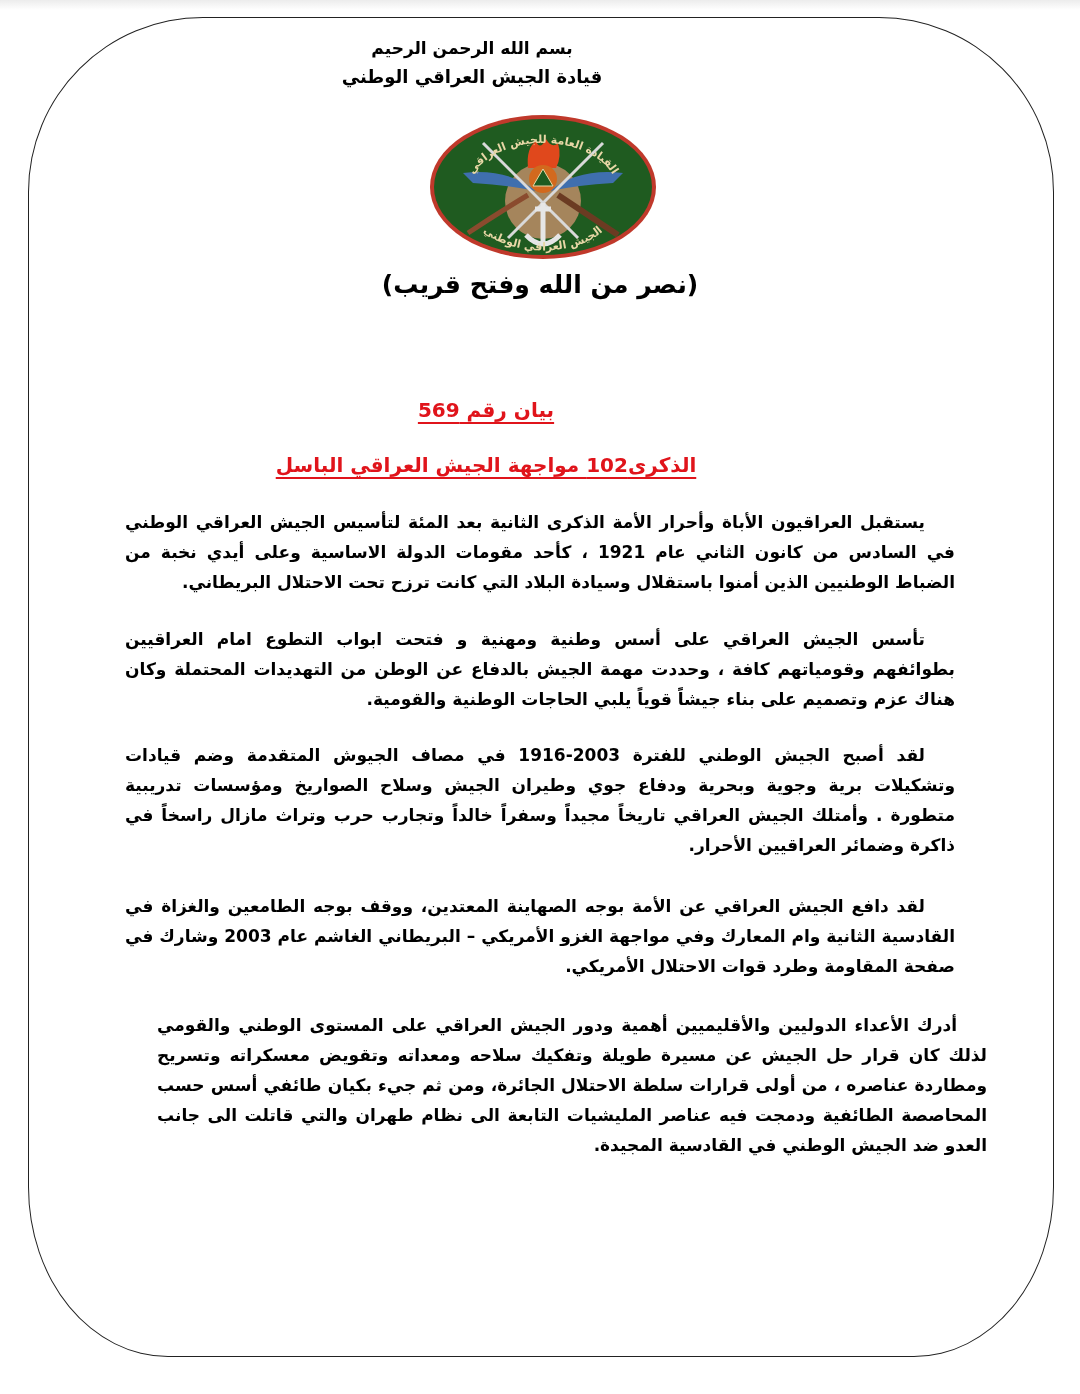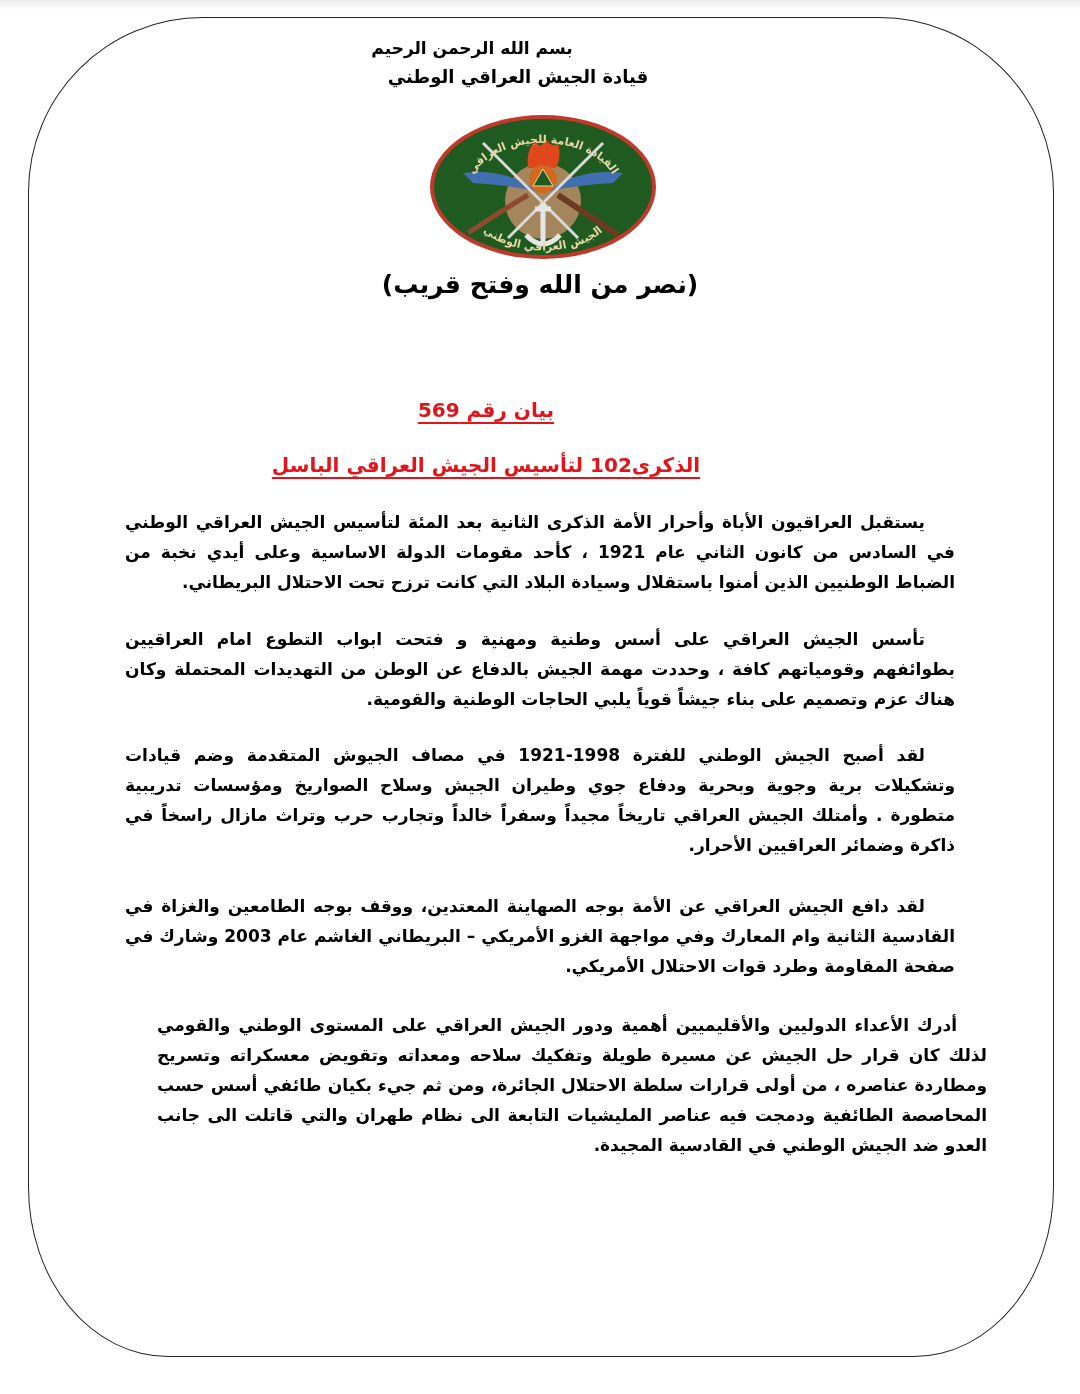--- a/index.html
+++ b/index.html
@@ -5,21 +5,21 @@
     html, body { margin: 0; padding: 0; background: #ffffff; }
     body { width: 1080px; height: 1394px; position: relative; overflow: hidden; font-family: "DejaVu Sans", "Liberation Sans", sans-serif; }
     .topbar { position: absolute; left: 0; top: 0; width: 1080px; height: 10px; background: linear-gradient(#ececec, #ffffff); }
     .frame {
       position: absolute; left: 28px; top: 17px; width: 1026px; height: 1340px;
       border: 1.5px solid #222; border-radius: 175px 175px 140px 140px / 175px 175px 170px 170px;
       box-sizing: border-box;
     }
     .header { position: absolute; left: 0; width: 944px; text-align: center; direction: rtl; }
     .basmala { top: 38px; font-size: 17px; font-weight: bold; color: #000; }
-    .org-name { top: 66px; font-size: 18px; font-weight: bold; color: #000; margin-left: 46px; }
+    .org-name { top: 66px; font-size: 18px; font-weight: bold; color: #000; }
     .logo { position: absolute; left: 428px; top: 113px; width: 230px; height: 148px; }
     .motto { position: absolute; left: 0; top: 270px; width: 1080px; text-align: center; direction: rtl; font-size: 25px; font-weight: bold; color: #000; }
     .title { position: absolute; left: 0; width: 972px; text-align: center; direction: rtl; color: #e0141b; font-weight: bold; }
     .title span { text-decoration: underline; text-decoration-thickness: 2px; text-underline-offset: 5px; }
     .statement-no { top: 398px; font-size: 20px; }
     .statement-title { top: 453px; font-size: 20px; }
     .body-text {
       position: absolute; left: 125px; width: 830px; direction: rtl; text-align: justify;
       font-size: 17px; font-weight: bold; line-height: 30px; color: #000;
     }
@@ -60,29 +60,29 @@
     <textPath href="#arcTop" startOffset="50%" text-anchor="middle">القيادة العامة للجيش العراقي</textPath>
   </text>
   <text font-size="11" font-weight="bold" fill="#e8d7a6" font-family="DejaVu Sans, sans-serif" direction="rtl">
     <textPath href="#arcBot" startOffset="50%" text-anchor="middle">الجيش العراقي الوطني</textPath>
   </text>
 </svg>
 
 <div class="motto">(نصر من الله وفتح قريب)</div>
 
 <div class="title statement-no"><span>بيان رقم 569</span></div>
-<div class="title statement-title"><span>الذكرى102 لتأسيس الجيش العراقي الباسل</span></div>
+<div class="title statement-title"><span>الذكرى102 مواجهة الجيش العراقي الباسل</span></div>
 
 <div class="body-text p1">
     <p>يستقبل العراقيون الأباة وأحرار الأمة الذكرى الثانية بعد المئة لتأسيس الجيش العراقي الوطني في السادس من كانون الثاني عام 1921 ، كأحد مقومات الدولة الاساسية وعلى أيدي نخبة من الضباط الوطنيين الذين أمنوا باستقلال وسيادة البلاد التي كانت ترزح تحت الاحتلال البريطاني.</p>
   </div>
 <div class="body-text p2">
     <p>تأسس الجيش العراقي على أسس وطنية ومهنية و فتحت ابواب التطوع امام العراقيين بطوائفهم وقومياتهم كافة ، وحددت مهمة الجيش بالدفاع عن الوطن من التهديدات المحتملة وكان هناك عزم وتصميم على بناء جيشاً قوياً يلبي الحاجات الوطنية والقومية.</p>
   </div>
 <div class="body-text p3">
-    <p>لقد أصبح الجيش الوطني للفترة 1998-1921 في مصاف الجيوش المتقدمة وضم قيادات وتشكيلات برية وجوية وبحرية ودفاع جوي وطيران الجيش وسلاح الصواريخ ومؤسسات تدريبية متطورة . وأمتلك الجيش العراقي تاريخاً مجيداً وسفراً خالداً وتجارب حرب وتراث مازال راسخاً في ذاكرة وضمائر العراقيين الأحرار.</p>
+    <p>لقد أصبح الجيش الوطني للفترة 2003-1916 في مصاف الجيوش المتقدمة وضم قيادات وتشكيلات برية وجوية وبحرية ودفاع جوي وطيران الجيش وسلاح الصواريخ ومؤسسات تدريبية متطورة . وأمتلك الجيش العراقي تاريخاً مجيداً وسفراً خالداً وتجارب حرب وتراث مازال راسخاً في ذاكرة وضمائر العراقيين الأحرار.</p>
   </div>
 <div class="body-text p4">
     <p>لقد دافع الجيش العراقي عن الأمة بوجه الصهاينة المعتدين، ووقف بوجه الطامعين والغزاة في القادسية الثانية وام المعارك وفي مواجهة الغزو الأمريكي – البريطاني الغاشم عام 2003 وشارك في صفحة المقاومة وطرد قوات الاحتلال الأمريكي.</p>
   </div>
 <div class="body-text p5">
     <p>أدرك الأعداء الدوليين والأقليميين أهمية ودور الجيش العراقي على المستوى الوطني والقومي لذلك كان قرار حل الجيش عن مسيرة طويلة وتفكيك سلاحه ومعداته وتقويض معسكراته وتسريح ومطاردة عناصره ، من أولى قرارات سلطة الاحتلال الجائرة، ومن ثم جيء بكيان طائفي أسس حسب المحاصصة الطائفية ودمجت فيه عناصر المليشيات التابعة الى نظام طهران والتي قاتلت الى جانب العدو ضد الجيش الوطني في القادسية المجيدة.</p>
   </div>
 
 </body></html>

